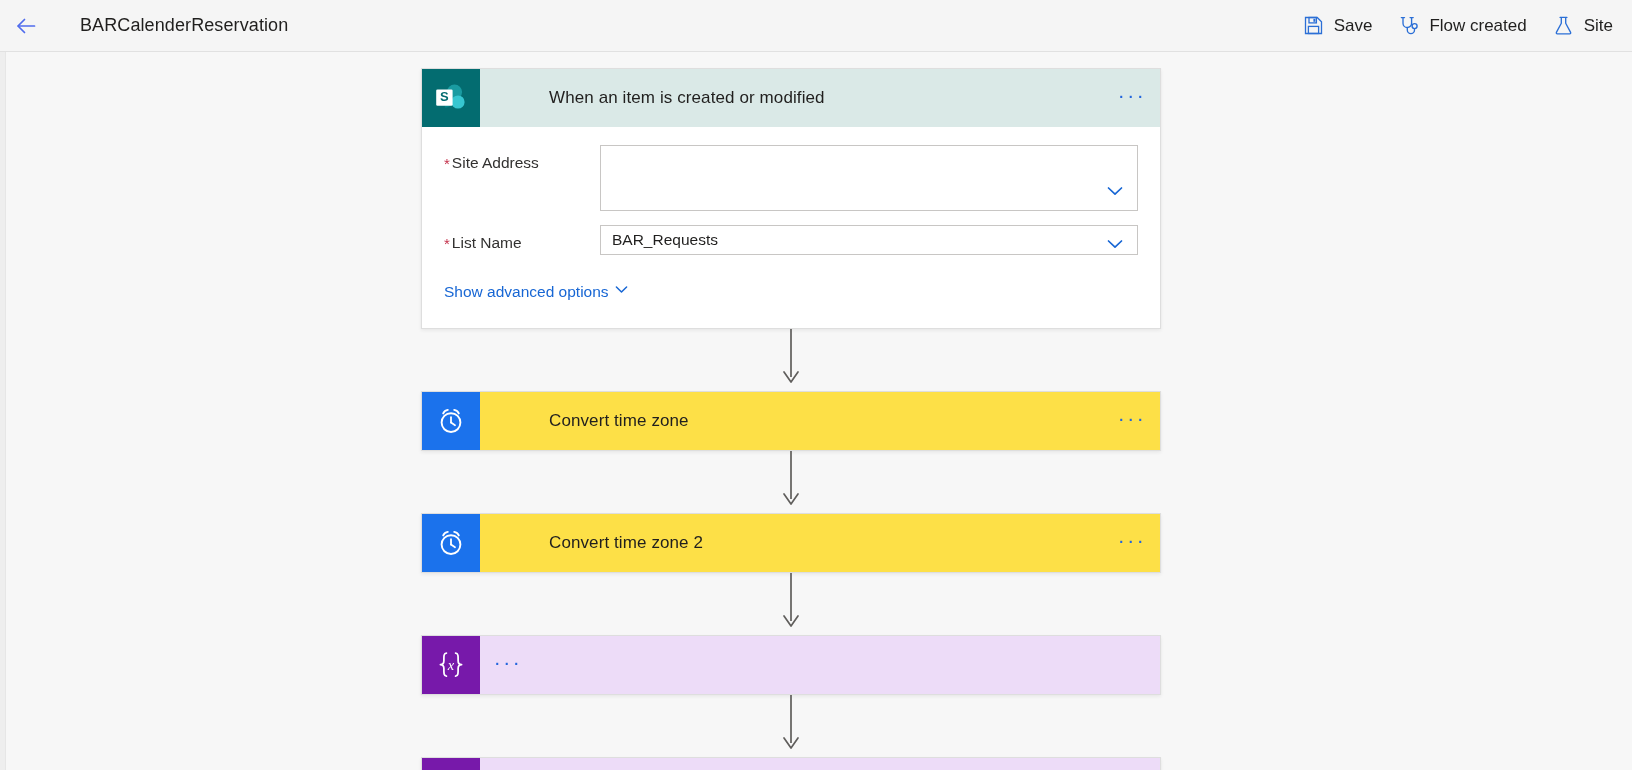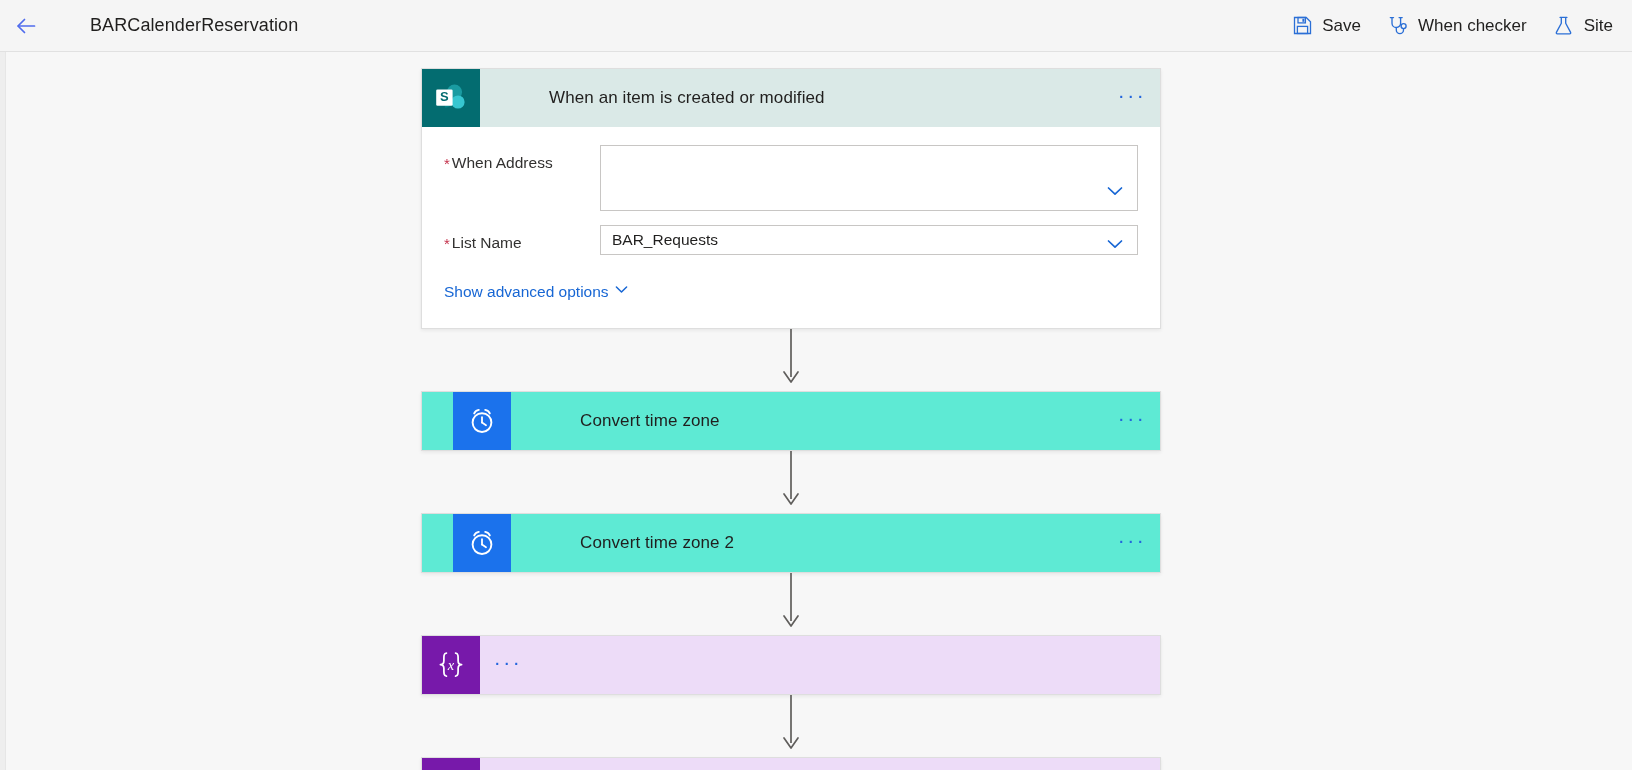--- a/index.html
+++ b/index.html
@@ -10,21 +10,21 @@
     font-family: "Liberation Sans", "DejaVu Sans", sans-serif;
     -webkit-font-smoothing: antialiased;
   }
 
   
   .topbar {
     position: absolute; top: 0; left: 0;
     width: 1632px; height: 52px;
     background: #f5f5f5;
     border-bottom: 1px solid #e1e1e1;
-    display: flex; align-items: center; gap: 10px;
+    display: flex; align-items: center;
   }
   .back-btn {
     width: 52px; height: 52px;
     display: flex; align-items: center; justify-content: center;
     cursor: pointer;
   }
   .back-btn svg { display: block; }
   .flow-title {
     font-size: 18px; color: #201f1e; letter-spacing: .1px;
     margin-left: 28px; white-space: nowrap;
@@ -84,21 +84,21 @@
   }
   .card-menu {
     display: flex; align-items: center; justify-content: center;
     width: 56px; color: #2266dd; font-size: 21px;
     letter-spacing: 2.5px; cursor: pointer;
     padding-bottom: 6px;
   }
 
   
   .hdr-sharepoint { background: #dae9e7; }
-  .hdr-datetime   { background: #5eead4; padding-left: 31px; }
+  .hdr-datetime   { background: #fde047; }
   .hdr-variable   { background: #eddcf8; }
 
   .icon-sharepoint { background: #036c70; }
   .icon-datetime   { background: #1b72ec; }
   .icon-variable   { background: #7719aa; }
 
   
   .card-body {
     background: #ffffff;
     padding: 18px 0 26px 0;
@@ -184,21 +184,21 @@
     <div class="cmd">
       <span class="cmd-icon">
         <svg width="22" height="22" viewBox="0 0 22 22" aria-hidden="true">
           <path d="M5 2.6 V8.2 a4.3 4.3 0 0 0 8.6 0 V2.6" fill="none" stroke="#2b6fd6" stroke-width="1.35" stroke-linecap="round"></path>
           <line x1="3.3" y1="2.6" x2="6.5" y2="2.6" stroke="#2b6fd6" stroke-width="1.35" stroke-linecap="round"></line>
           <line x1="12.1" y1="2.6" x2="15.2" y2="2.6" stroke="#2b6fd6" stroke-width="1.35" stroke-linecap="round"></line>
           <path d="M9.3 12.6 V15 a3.6 3.6 0 0 0 7.2 0 v-1.1" fill="none" stroke="#2b6fd6" stroke-width="1.35" stroke-linecap="round"></path>
           <circle cx="16.6" cy="11.1" r="2.5" fill="none" stroke="#2b6fd6" stroke-width="1.35"></circle>
         </svg>
       </span>
-      <span class="cmd-label">When checker</span>
+      <span class="cmd-label">Flow created</span>
     </div>
 
     <div class="cmd">
       <span class="cmd-icon">
         <svg width="21" height="21" viewBox="0 0 21 21" aria-hidden="true">
           <path d="M8.3 2.4 V8.2 L3.4 17.4 a1 1 0 0 0 .9 1.5 h12.4 a1 1 0 0 0 .9-1.5 L12.7 8.2 V2.4" fill="none" stroke="#2b6fd6" stroke-width="1.35" stroke-linejoin="round"></path>
           <line x1="7.1" y1="2.4" x2="13.9" y2="2.4" stroke="#2b6fd6" stroke-width="1.35" stroke-linecap="round"></line>
         </svg>
       </span>
       <span class="cmd-label">Site</span>
@@ -227,21 +227,21 @@
         <div class="card-title">When an item is created or modified</div>
         <div class="card-menu">···</div>
       </div>
 
       <div class="card-body">
 
         
         <div class="field-row">
           <div class="field-label">
             <span class="req-star">*</span>
-            <span>When Address</span>
+            <span>Site Address</span>
           </div>
           <div class="field-control">
             <input class="field-input tall" type="text" value="" style="">
             <span class="field-chevron tall-pos">
               <svg width="22" height="22" viewBox="0 0 22 22" aria-hidden="true">
                 <path d="M4.5 8 L11 14.2 L17.5 8" fill="none" stroke="#1766d4" stroke-width="1.7" stroke-linecap="round" stroke-linejoin="round"></path>
               </svg>
             </span>
           </div>
         </div>

